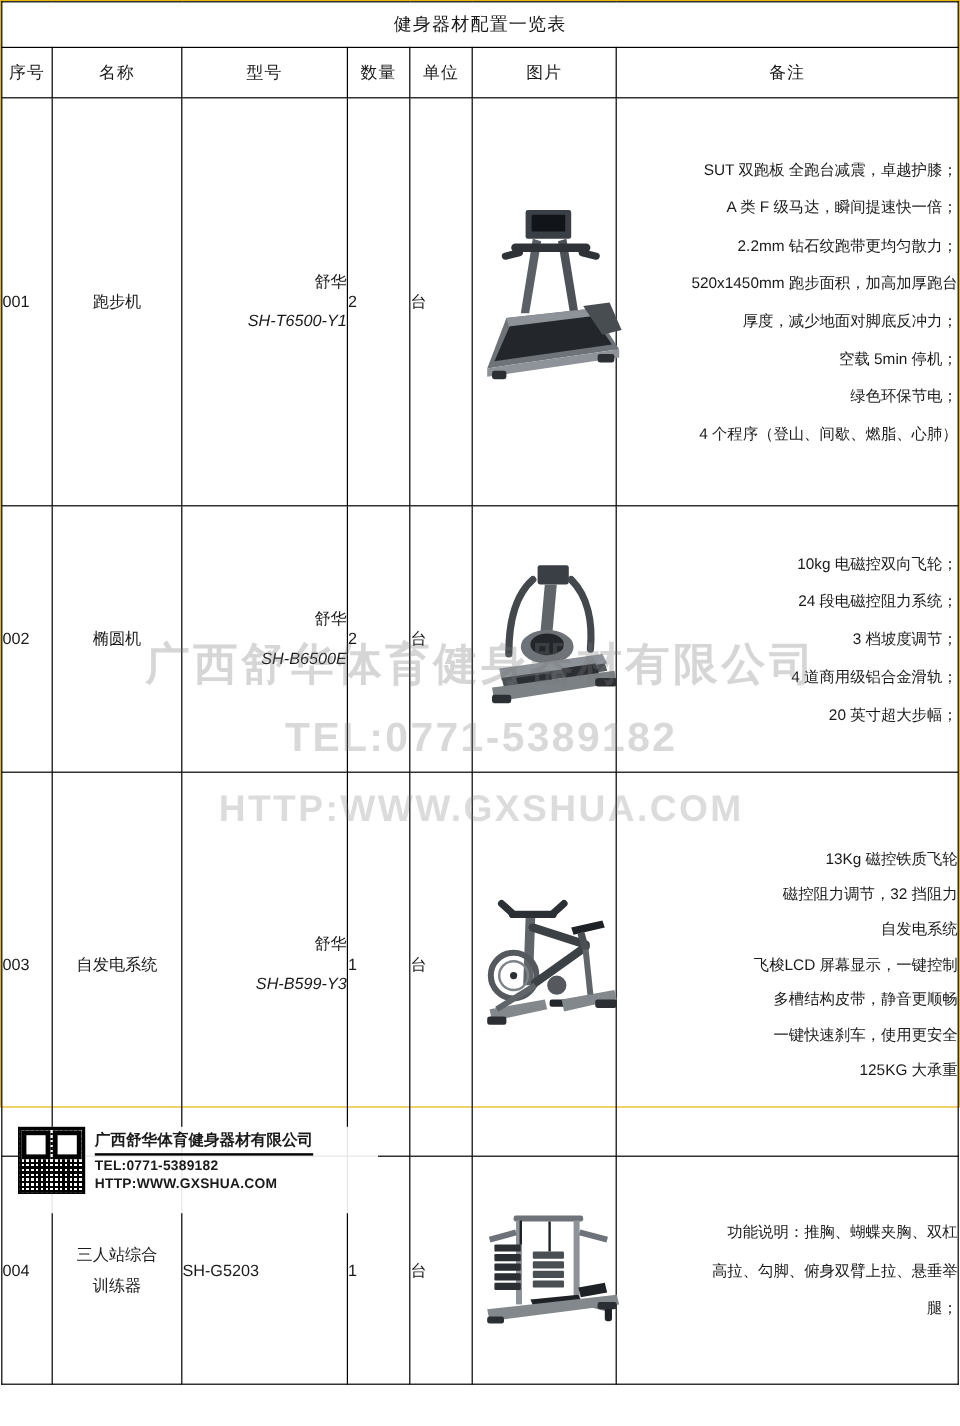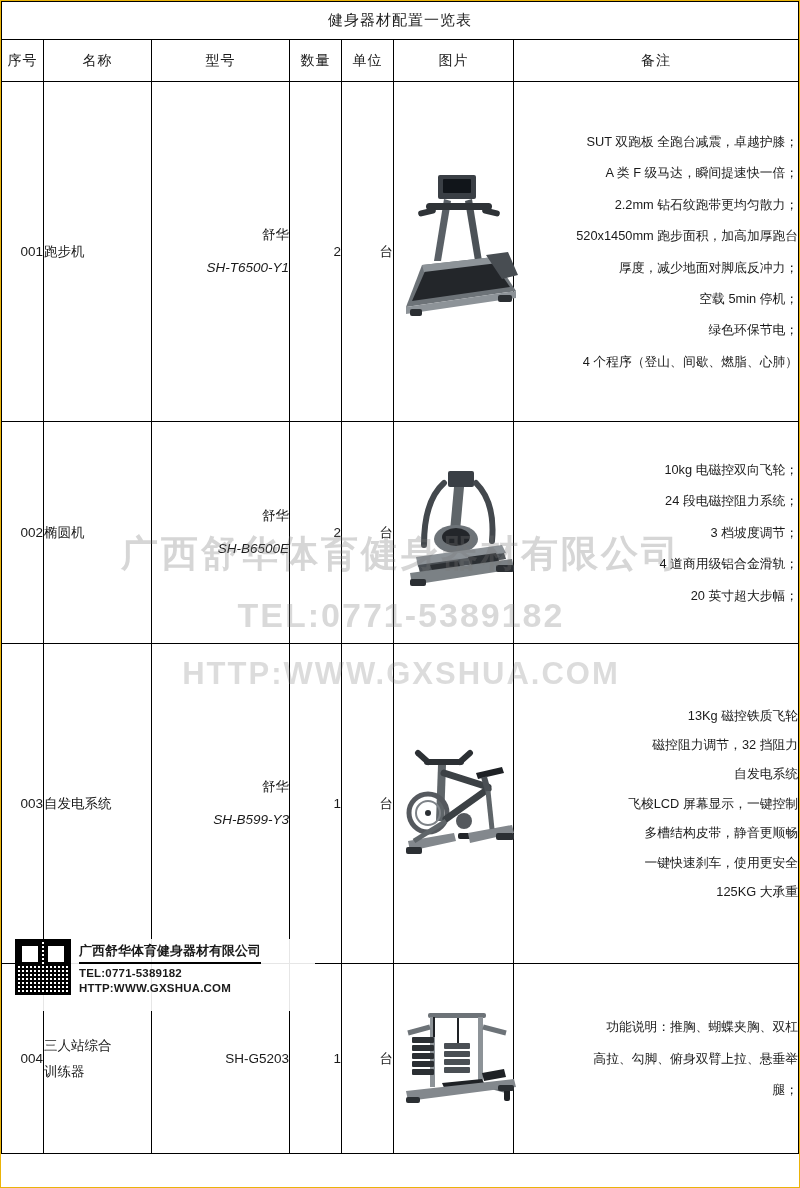--- a/index.html
+++ b/index.html
@@ -9,21 +9,21 @@
     height: 1188px;
     background: #ffffff;
     font-family: "Liberation Sans", sans-serif;
     color: #1a1a1a;
     position: relative;
     overflow: hidden;
   }
   .page {
     position: relative;
     width: 800px;
-    height: 1188px;
+    height: 923px;
     border: 6px solid #eab308;
     border-width: 1px;
   }
   table.sheet {
     width: 798px;
     border-collapse: collapse;
     table-layout: fixed;
   }
   table.sheet td, table.sheet th {
     border: 1px solid #000;
@@ -47,31 +47,32 @@
   
   .c-no    { width: 42px; }
   .c-name  { width: 108px; }
   .c-model { width: 138px; }
   .c-qty   { width: 52px; }
   .c-unit  { width: 52px; }
   .c-img   { width: 120px; }
   .c-note  { width: 285px; }
 
   .cell-center {
-    text-align: right;
+    text-align: left;
     font-size: 13.5px;
   }
   .model-cell {
     text-align: right;
     font-size: 13.5px;
     line-height: 2.4;
   }
   .model-cell .brand { display: block; }
   .model-cell .code { display: block; font-style: italic; }
   .name-cell {
+    text-align: center;
     font-size: 13.5px;
     line-height: 1.9;
   }
   .note-cell {
     padding: 10px 8px 10px 10px;
     font-size: 12.8px;
     line-height: 2.45;
     text-align: right;
   }
   .note-cell.tight { line-height: 2.3; }

